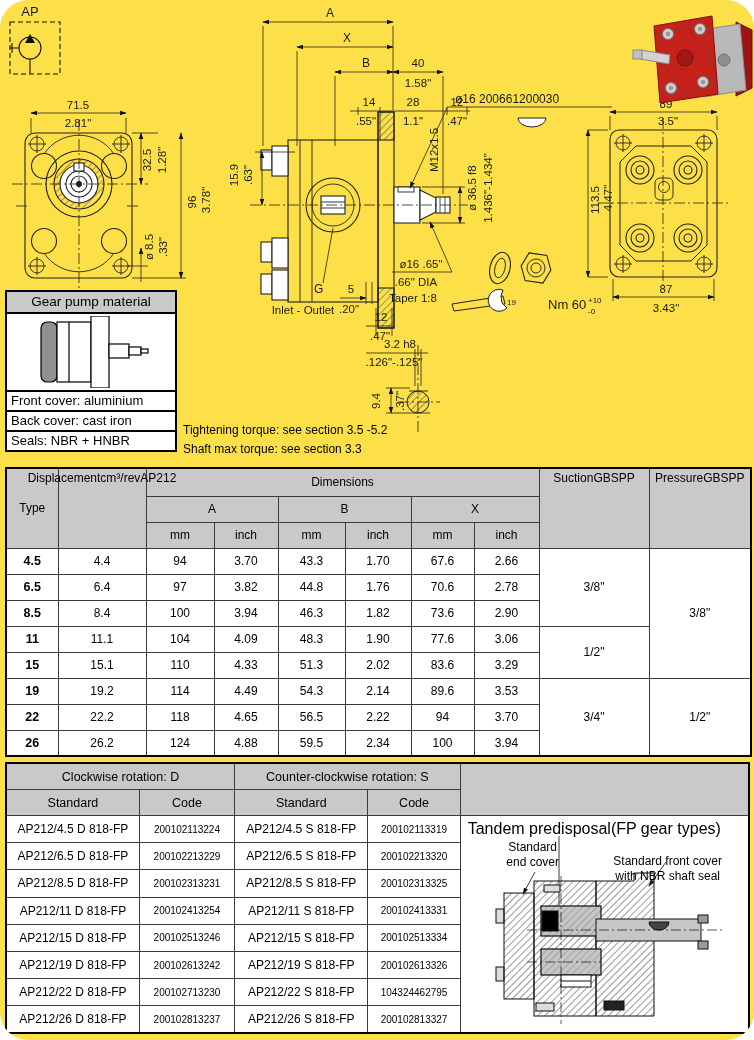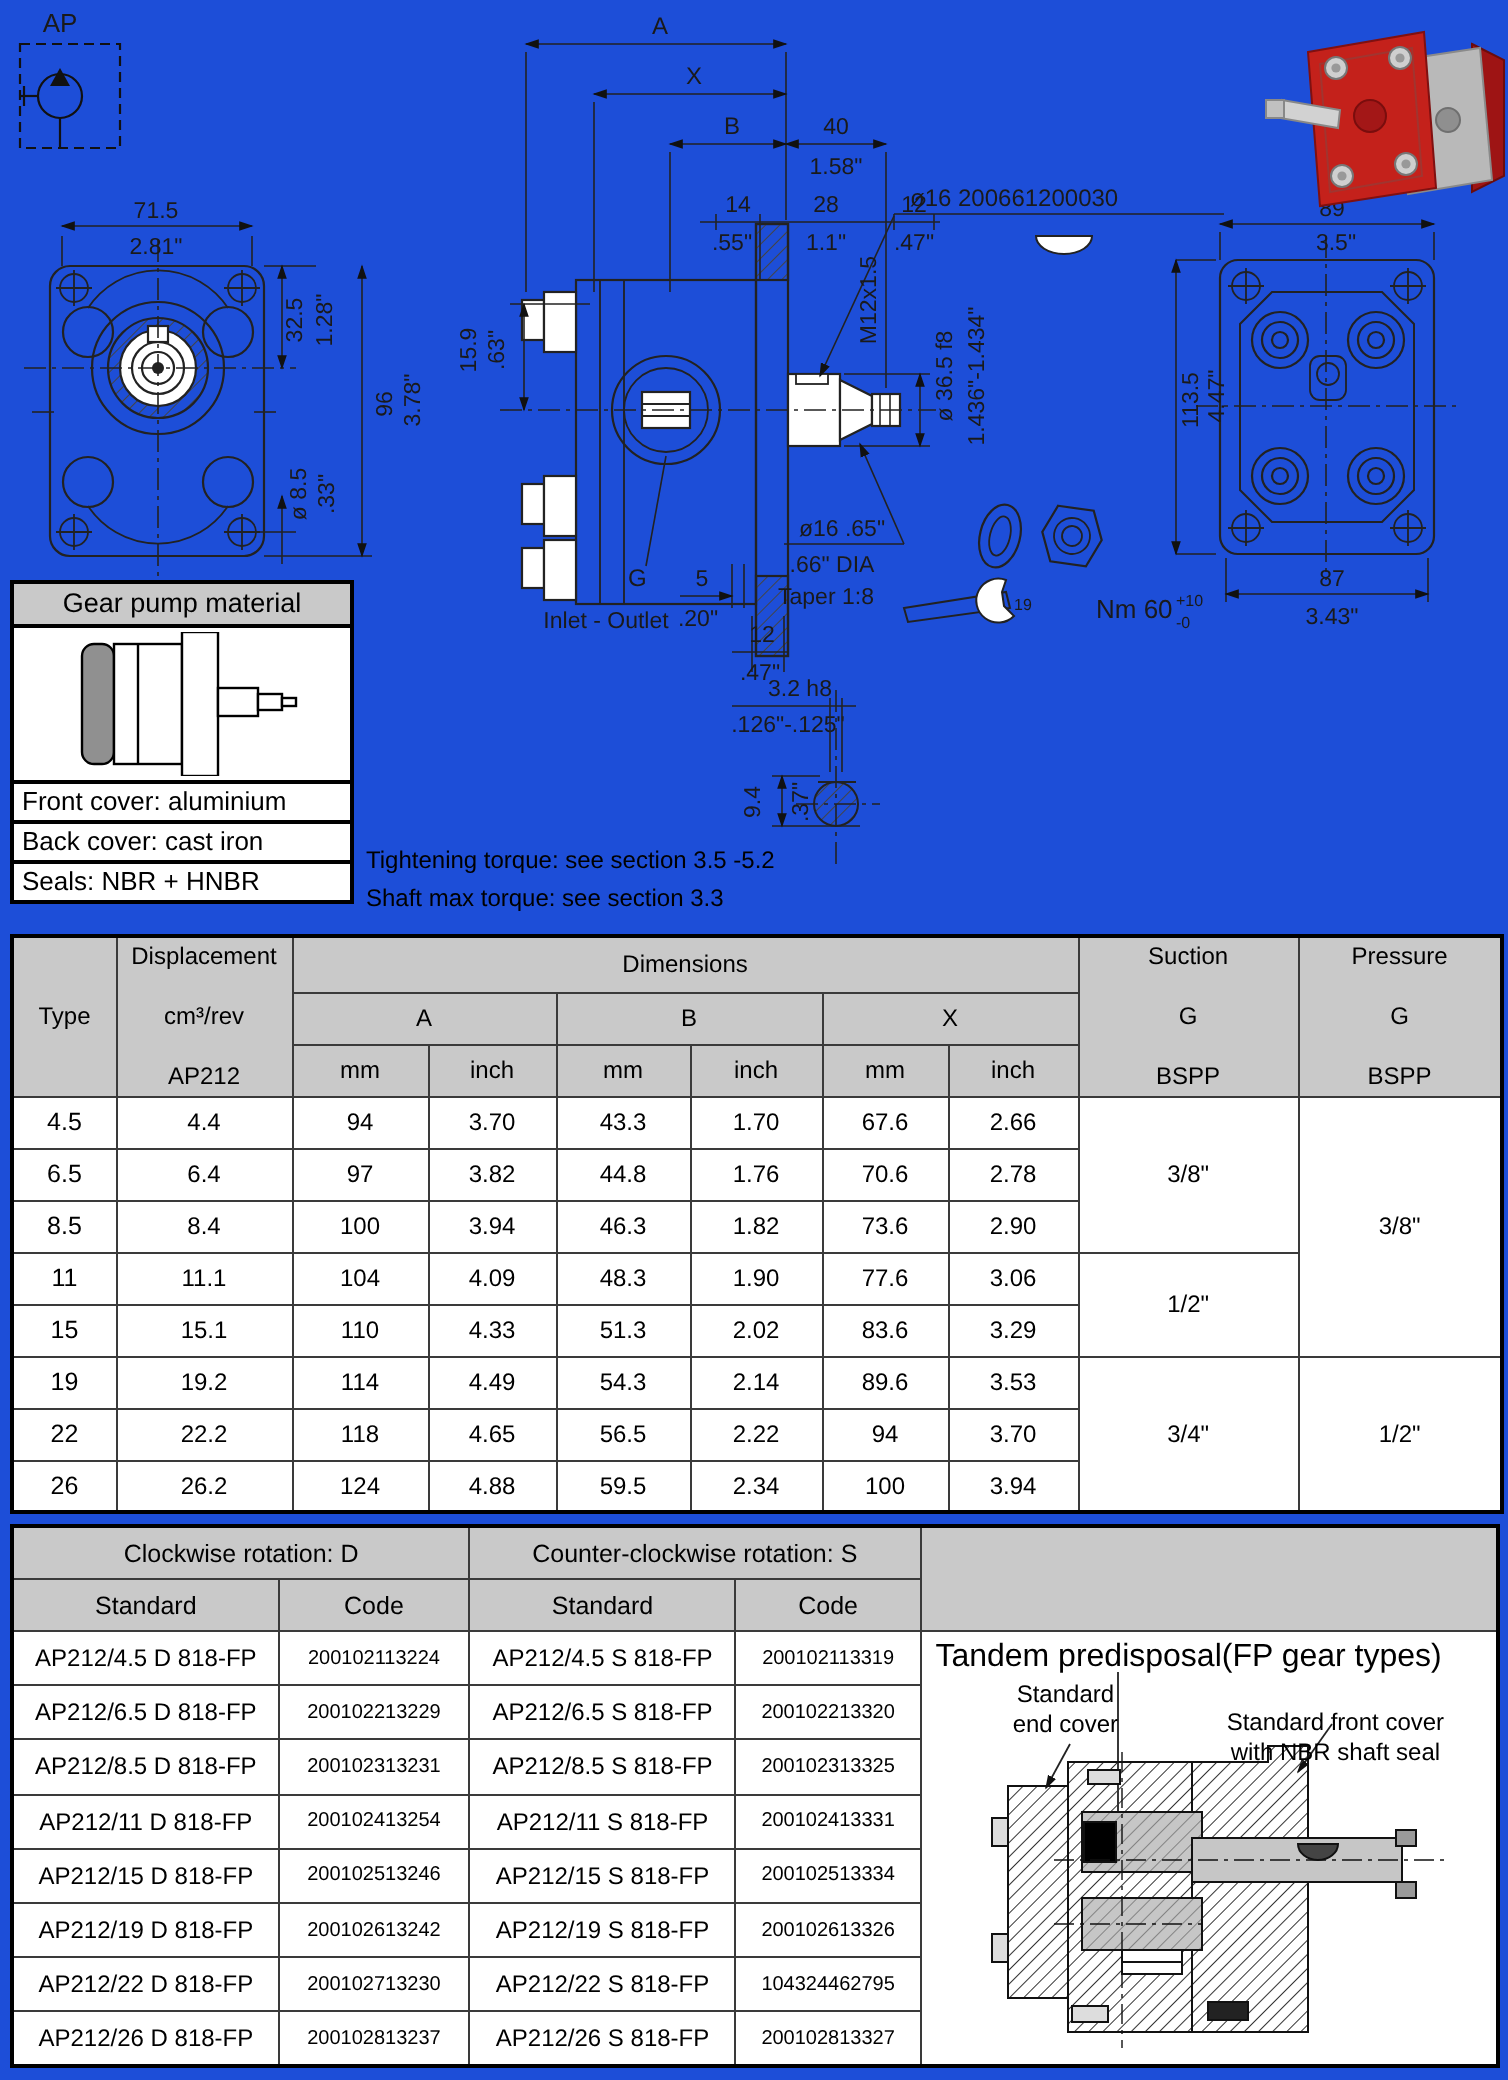--- a/index.html
+++ b/index.html
@@ -1,17 +1,17 @@
 <!DOCTYPE html>
 <html><head>
 <meta charset="utf-8">
 <style>
   html,body{margin:0;padding:0;background:#fff;}
-  .page{position:relative;width:754px;height:1040px;background:#1d4ed8;overflow:hidden;
-        font-family:"Liberation Sans",sans-serif;color:#000;}
+  .page{position:relative;width:754px;height:1040px;background:#fde047;overflow:hidden;
+        font-family:"Liberation Sans",sans-serif;color:#000;border-radius:28px;}
   svg text{font-family:"Liberation Sans",sans-serif;fill:#1a1a1a;}
   .drawings{position:absolute;left:0;top:0;}
 
   .serie-box{position:absolute;left:538px;top:6px;width:113px;height:44px;background:#c9c9c9;text-align:center;}
   .serie-box .l1{font-size:15px;padding-top:2px;}
   .serie-box .l2{font-size:21px;}
 
   .matbox{position:absolute;left:5px;top:290px;width:168px;border:2px solid #000;background:#fff;}
   .matbox .title{background:#c9c9c9;border-bottom:2px solid #000;text-align:center;font-size:13.5px;height:20px;line-height:20px;}
   .matbox .pic{height:76px;border-bottom:2px solid #000;display:flex;align-items:center;justify-content:center;}
@@ -19,22 +19,22 @@
   .matbox .row:last-child{border-bottom:none;}
 
   .notes{position:absolute;left:183px;top:421px;font-size:12px;line-height:19px;}
 
   table{border-collapse:collapse;table-layout:fixed;background:#fff;}
   .dims{position:absolute;left:5px;top:467px;width:745px;border:2px solid #000;}
   .dims th,.dims td{border:1px solid #3a3a3a;text-align:center;vertical-align:middle;padding:0;font-size:12px;font-weight:normal;}
   .dims thead th{background:#c9c9c9;}
   .dims thead tr.r1{height:28px;} .dims thead tr.r2{height:26px;} .dims thead tr.r3{height:26px;}
   .dims tbody tr{height:26px;}
-  .dims td.tcol{font-weight:normal;font-size:12.5px;}
-  .hdr-stack{display:flex;flex-direction:column;justify-content:space-between;height:74px;padding:2px 0;}
+  .dims td.tcol{font-weight:bold;font-size:12.5px;}
+  .hdr-stack{display:flex;flex-direction:row;justify-content:center;height:74px;padding:2px 0;}
   .hdr-stack span{display:block;line-height:14px;}
 
   .rot{position:absolute;left:5px;top:762px;width:745px;border:2px solid #000;}
   .rot th,.rot td{border:1px solid #3a3a3a;text-align:center;vertical-align:middle;padding:0;font-size:12px;font-weight:normal;}
   .rot thead th{background:#c9c9c9;height:25px;font-size:12.5px;}
   .rot tbody tr{height:27px;}
   .rot td.code{font-size:10px;}
   .rot td.tandem-cell{vertical-align:top;padding:0;}
   .tandem{position:relative;width:288px;height:216px;overflow:hidden;}
   .tandem .t-title{position:absolute;left:7px;top:4px;font-size:16px;white-space:nowrap;}

